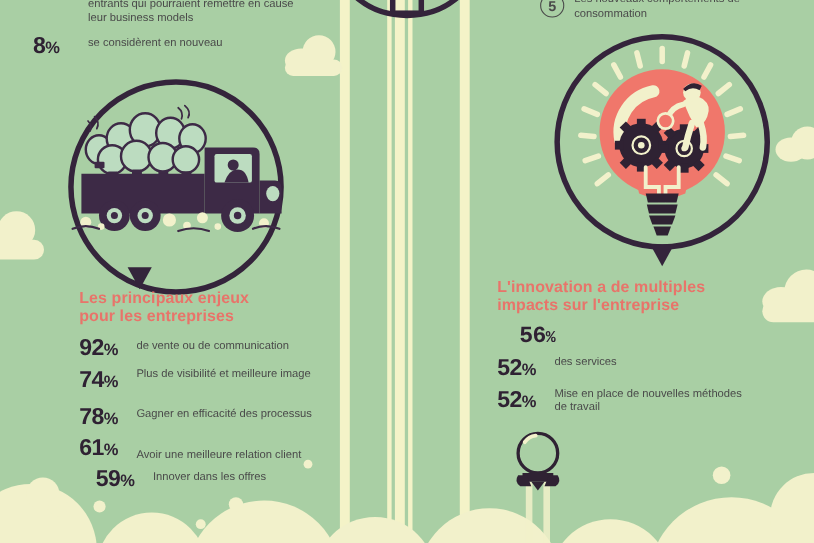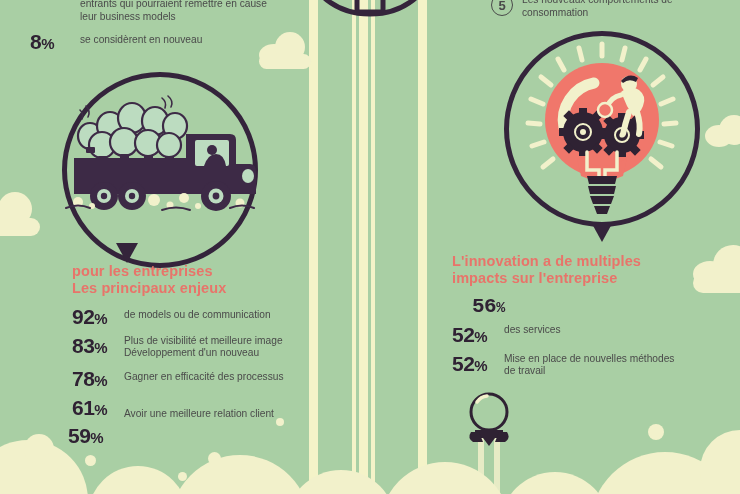--- a/index.html
+++ b/index.html
@@ -254,55 +254,57 @@
 
     <g>
       <path d="M70 136 h30 l-2 8 h-26 z" fill="#2f2233"></path>
       <path d="M71 146 h28 l-2 8 h-24 z" fill="#2f2233"></path>
       <path d="M73 156 h24 l-3 8 h-18 z" fill="#2f2233"></path>
       <path d="M77 166 h16 l-3 8 h-10 z" fill="#2f2233"></path>
     </g>
   </svg>
 
   <div class="htitle" style="left:72px;top:263px;width:230px;">
+    <div>Les principaux enjeux</div>
     <div>pour les entreprises</div>
-    <div>Les principaux enjeux</div>
   </div>
 
   <div class="row" style="left:72px;top:306px;width:230px;">
     <div class="pct"><span>92</span><span class="sym">%</span></div>
     <div class="desc">
-      <div>de models ou de communication</div>
+      <div>de vente ou de communication</div>
     </div>
   </div>
 
   <div class="row" style="left:72px;top:335px;width:230px;">
-    <div class="pct"><span>83</span><span class="sym">%</span></div>
+    <div class="pct"><span>74</span><span class="sym">%</span></div>
     <div class="desc" style="padding-top:0;">
       <div>Plus de visibilité et meilleure image</div>
-      <div>Développement d'un nouveau</div>
     </div>
   </div>
 
   <div class="row" style="left:72px;top:368px;width:230px;">
     <div class="pct"><span>78</span><span class="sym">%</span></div>
     <div class="desc">
       <div>Gagner en efficacité des processus</div>
     </div>
   </div>
 
   <div class="row" style="left:72px;top:397px;width:230px;align-items:flex-end;">
     <div class="pct"><span>61</span><span class="sym">%</span></div>
     <div class="desc">
       <div>Avoir une meilleure relation client</div>
     </div>
   </div>
 
-  <div class="row" style="left:68px;top:425px;width:230px;">
+  <div class="row" style="left:87px;top:425px;width:230px;">
     <div class="pct"><span>59</span><span class="sym">%</span></div>
+    <div class="desc">
+      <div>Innover dans les offres</div>
+    </div>
   </div>
 
   <div class="htitle" style="left:452px;top:253px;width:250px;">
     <div>L'innovation a de multiples</div>
     <div>impacts sur l'entreprise</div>
   </div>
 
   <div class="row" style="left:472px;top:296px;width:270px;font-family:Liberation Mono, monospace;">
     <div class="pct"><span>56</span><span class="sym">%</span></div>
   </div>

